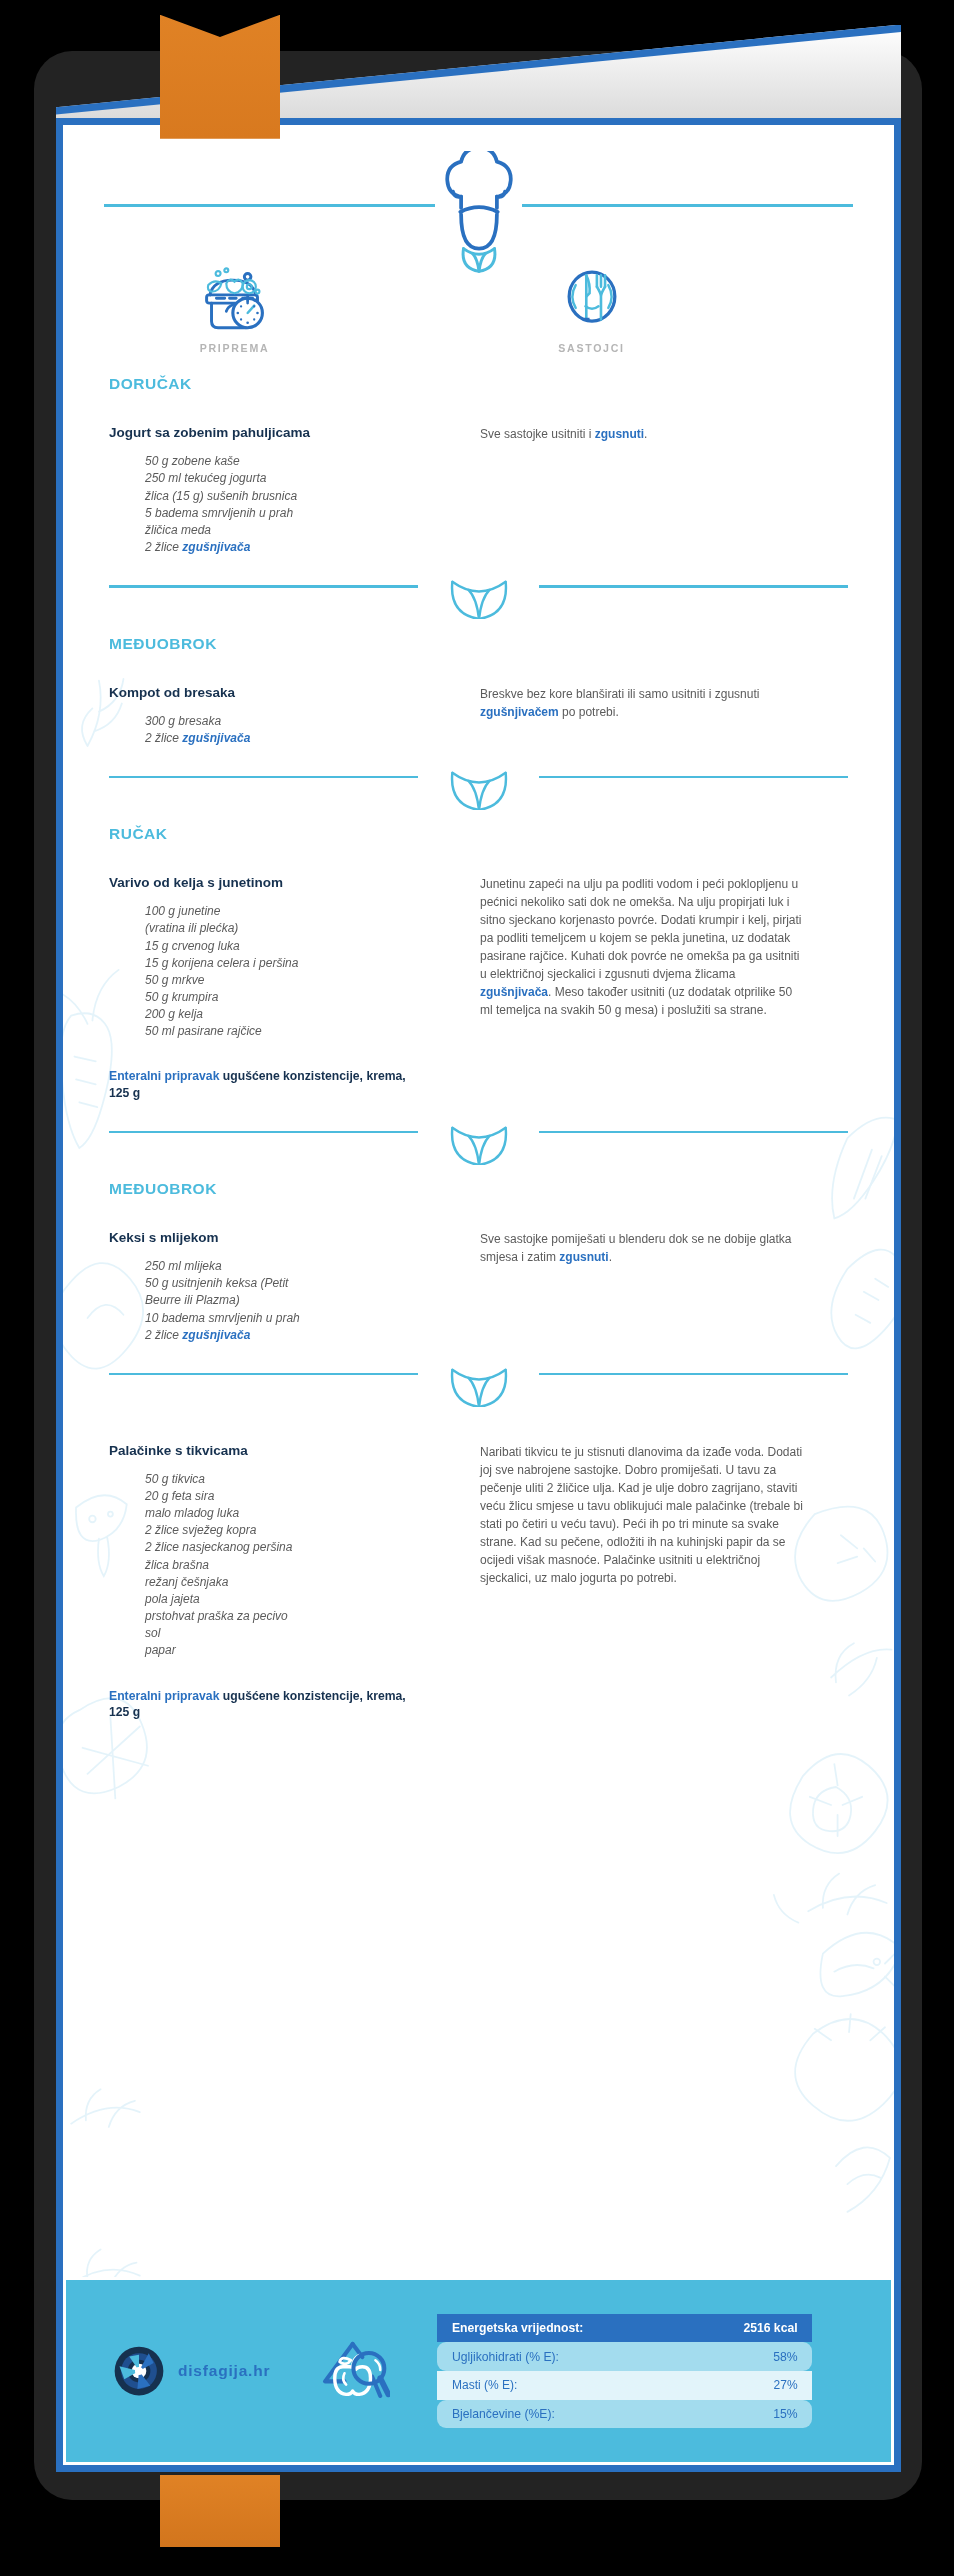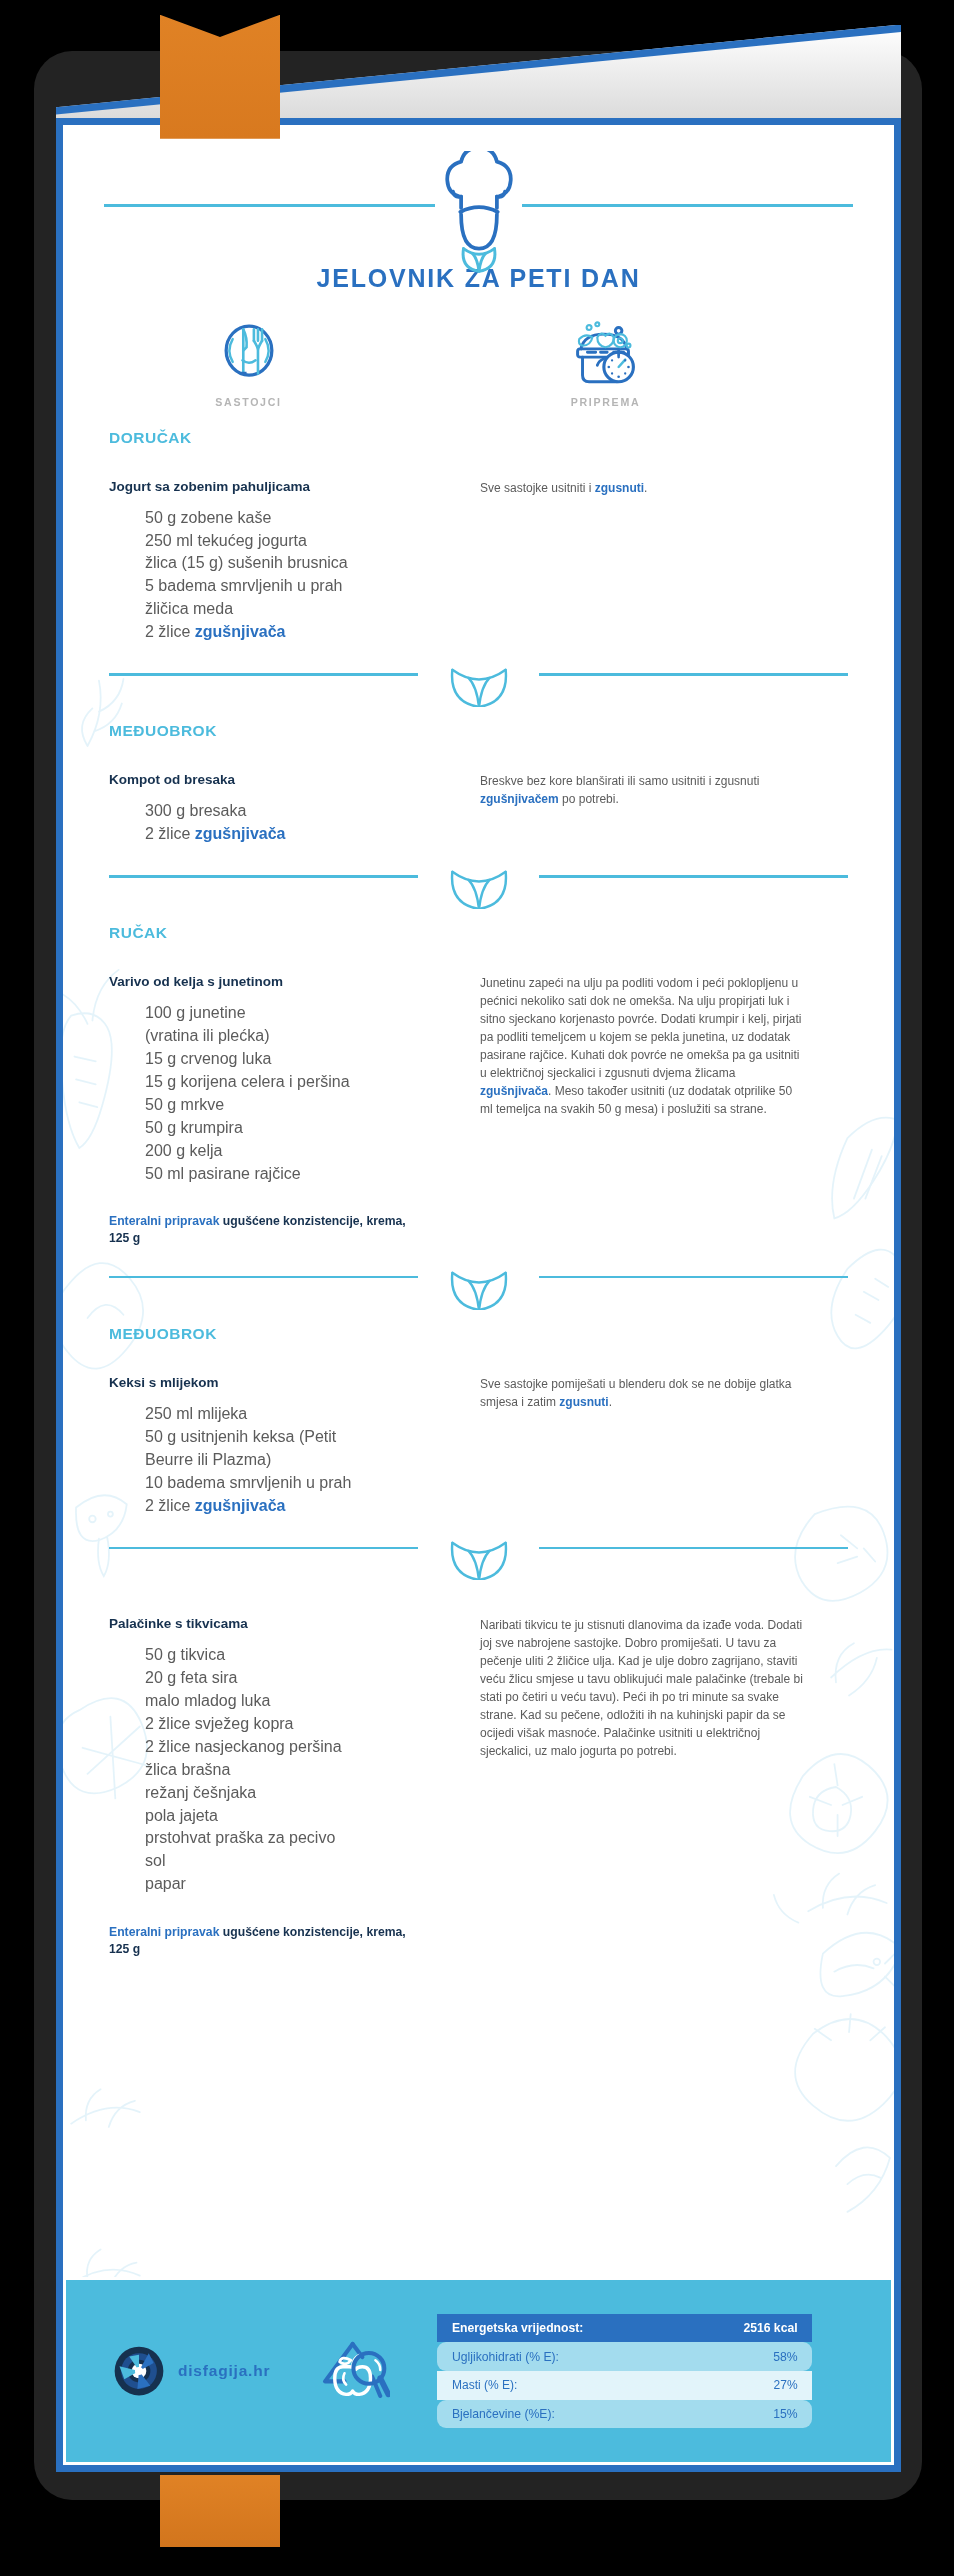--- a/index.html
+++ b/index.html
@@ -118,23 +118,24 @@
   .col-right { width: 326px; }
 
   .dish-name {
     font-size: 13.5px;
     font-weight: 800;
     color: #16314f;
     margin-bottom: 13px;
   }
   .ingredients {
     padding-left: 36px;
-    font-size: 16px;
+    font-size: 12px;
     line-height: 1.43;
     color: #5b5b5b;
+    font-style: italic;
   }
   .ingredients .thick { color:#2a70c0; font-weight:800; }
   .prep {
     font-size: 12px;
     line-height: 1.5;
     color: #5b5b5b;
   }
   .prep .thick { color:#2a70c0; font-weight:800; }
   .enteral {
     margin-top: 28px;
@@ -275,39 +276,22 @@
               <path d="M44 78 q0 42 22 42 q22 0 22 -42"></path>
             </g>
             <g fill="none" stroke="#4cbbdd" stroke-width="3.6" stroke-linecap="round">
               <path d="M47 120 q19 14 38 0"></path>
               <path d="M47 120 q-4 24 19 28 q23 -4 19 -28"></path>
               <path d="M66 148 q-2 -16 -8 -22 M66 148 q2 -16 8 -22"></path>
             </g>
           </svg>
         </div>
 
-        <div class="menu-title">JELOVNIK ZA PETI DAN</div>
 
         <div class="colheads">
-          <div class="colhead a">
-            <svg width="62" height="64" viewBox="0 0 76 78">
-              <ellipse cx="38" cy="36" rx="28" ry="30" fill="none" stroke="#2a70c0" stroke-width="4"></ellipse>
-              <path d="M18 22 q-8 14 0 28" fill="none" stroke="#4cbbdd" stroke-width="3" stroke-linecap="round"></path>
-              <path d="M58 22 q8 14 0 28" fill="none" stroke="#4cbbdd" stroke-width="3" stroke-linecap="round"></path>
-              <path d="M30 48 q8 6 16 0" fill="none" stroke="#4cbbdd" stroke-width="3" stroke-linecap="round"></path>
-              <g fill="none" stroke="#4cbbdd" stroke-width="3.2" stroke-linecap="round">
-                <path d="M31 10 q5 10 4 22 l-4 4 l0 28"></path>
-                <path d="M31 10 l0 26"></path>
-                <path d="M44 10 l0 14 M49 10 l0 14 M54 10 l0 14"></path>
-                <path d="M44 24 q5 8 5 12 l0 28 M54 24 q-5 8 -5 12"></path>
-              </g>
-              <rect x="28" y="62" width="7" height="4" fill="#2a70c0"></rect>
-            </svg>
-            <div class="colhead-label">SASTOJCI</div>
-          </div>
           <div class="colhead b">
             <svg width="69" height="64" viewBox="0 0 84 78">
               <g fill="none" stroke="#2a70c0" stroke-width="3.6" stroke-linecap="round">
                 <path d="M12 34 q4 -18 28 -18 q24 0 28 18"></path>
                 <circle cx="58" cy="12" r="4"></circle>
                 <rect x="8" y="34" width="62" height="10" rx="3"></rect>
                 <path d="M14 44 l0 22 q0 8 8 8 l34 0 q8 0 8 -8 l0 -22"></path>
                 <path d="M20 38 l10 0 M36 38 l8 0"></path>
               </g>
               <g fill="none" stroke="#4cbbdd" stroke-width="2.6" stroke-linecap="round">
@@ -329,20 +313,36 @@
                   <circle cx="46" cy="56" r="1.6"></circle>
                 <circle cx="66" cy="48" r="1.4"></circle>
                   <circle cx="50" cy="48" r="1.4"></circle>
                 <circle cx="66" cy="64" r="1.4"></circle>
                   <circle cx="50" cy="64" r="1.4"></circle>
               </g>
               <path d="M40 46 q-6 2 -8 8" fill="none" stroke="#2a70c0" stroke-width="3.4" stroke-linecap="round"></path>
             </svg>
             <div class="colhead-label">PRIPREMA</div>
           </div>
+          <div class="colhead a">
+            <svg width="62" height="64" viewBox="0 0 76 78">
+              <ellipse cx="38" cy="36" rx="28" ry="30" fill="none" stroke="#2a70c0" stroke-width="4"></ellipse>
+              <path d="M18 22 q-8 14 0 28" fill="none" stroke="#4cbbdd" stroke-width="3" stroke-linecap="round"></path>
+              <path d="M58 22 q8 14 0 28" fill="none" stroke="#4cbbdd" stroke-width="3" stroke-linecap="round"></path>
+              <path d="M30 48 q8 6 16 0" fill="none" stroke="#4cbbdd" stroke-width="3" stroke-linecap="round"></path>
+              <g fill="none" stroke="#4cbbdd" stroke-width="3.2" stroke-linecap="round">
+                <path d="M31 10 q5 10 4 22 l-4 4 l0 28"></path>
+                <path d="M31 10 l0 26"></path>
+                <path d="M44 10 l0 14 M49 10 l0 14 M54 10 l0 14"></path>
+                <path d="M44 24 q5 8 5 12 l0 28 M54 24 q-5 8 -5 12"></path>
+              </g>
+              <rect x="28" y="62" width="7" height="4" fill="#2a70c0"></rect>
+            </svg>
+            <div class="colhead-label">SASTOJCI</div>
+          </div>
         </div>
 
         <div id="meals" style="margin-top:21px;">
             <div>
               <div class="meal">
                 <div class="meal-title">DORUČAK</div>
                 <div class="meal-body">
                   <div class="col-left">
                     <div class="dish-name">Jogurt sa zobenim pahuljicama</div>
                     <div class="ingredients">

